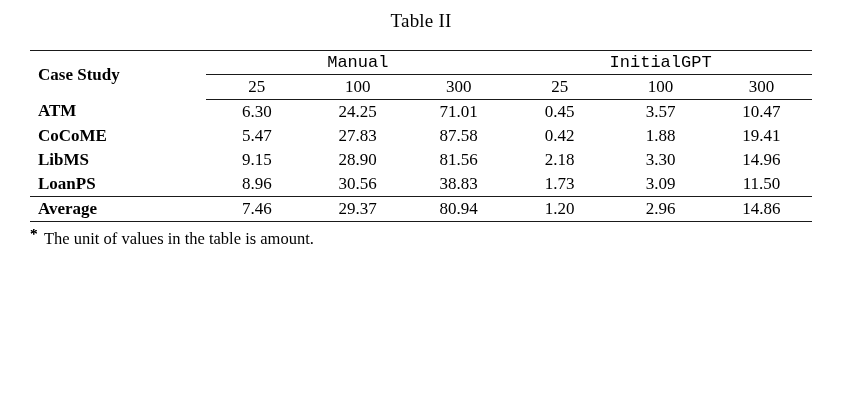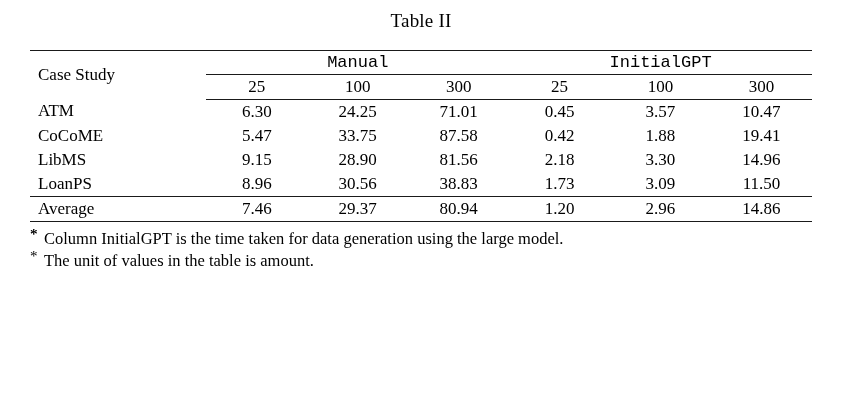--- a/index.html
+++ b/index.html
@@ -77,21 +77,21 @@
     text-align: center;
     font-size: 17px;
     padding-top: 1px;
     padding-bottom: 2px;
   }
   .body-row td {
     padding-top: 3px;
     padding-bottom: 3px;
     text-align: center;
   }
-  .body-row td.case-col { text-align: left; }
+  .body-row td.case-col { text-align: left; font-weight: bold; }
   .notes {
     width: 782px;
     margin: 6px auto 0 auto;
     font-size: 16.5px;
     line-height: 1.32;
   }
   .note {
     position: relative;
     padding-left: 14px;
     text-align: justify;
@@ -109,21 +109,21 @@
 
 <div class="page">
 
   <div class="caption">
     <div class="line1">Table II</div>
   </div>
 
   <table class="tbl">
     <tbody>
       <tr class="rule-top">
-        <td class="case-col" rowspan="2" style="vertical-align: middle;">Case Study</td>
+        <td class="case-col" rowspan="2" style="vertical-align: middle; font-weight: bold;">Case Study</td>
         <td class="hdr-group grp-underline" colspan="3">Manual</td>
         <td class="hdr-group grp-underline" colspan="3">InitialGPT</td>
       </tr>
       <tr class="subhdr rule-thin">
         <td class="num">25</td>
         <td class="num">100</td>
         <td class="num">300</td>
         <td class="num">25</td>
         <td class="num">100</td>
         <td class="num">300</td>
@@ -134,21 +134,21 @@
         <td class="num">6.30</td>
         <td class="num">24.25</td>
         <td class="num">71.01</td>
         <td class="num">0.45</td>
         <td class="num">3.57</td>
         <td class="num">10.47</td>
       </tr>
       <tr class="body-row">
         <td class="case-col">CoCoME</td>
         <td class="num">5.47</td>
-        <td class="num">33.75</td>
+        <td class="num">27.83</td>
         <td class="num">87.58</td>
         <td class="num">0.42</td>
         <td class="num">1.88</td>
         <td class="num">19.41</td>
       </tr>
       <tr class="body-row">
         <td class="case-col">LibMS</td>
         <td class="num">9.15</td>
         <td class="num">28.90</td>
         <td class="num">81.56</td>
@@ -177,21 +177,20 @@
       </tr>
     </tbody>
   </table>
 
   <div class="notes">
     <div class="note">
       <span class="star">*</span>
     </div>
     <div class="note">
       <span class="star">*</span>
-      <span>Column InitialGPT is the time taken for data generation using the large model.</span>
     </div>
     <div class="note">
       <span class="star">*</span>
       <span>The unit of values in the table is amount.</span>
     </div>
   </div>
 
 </div>
 
 </body></html>

